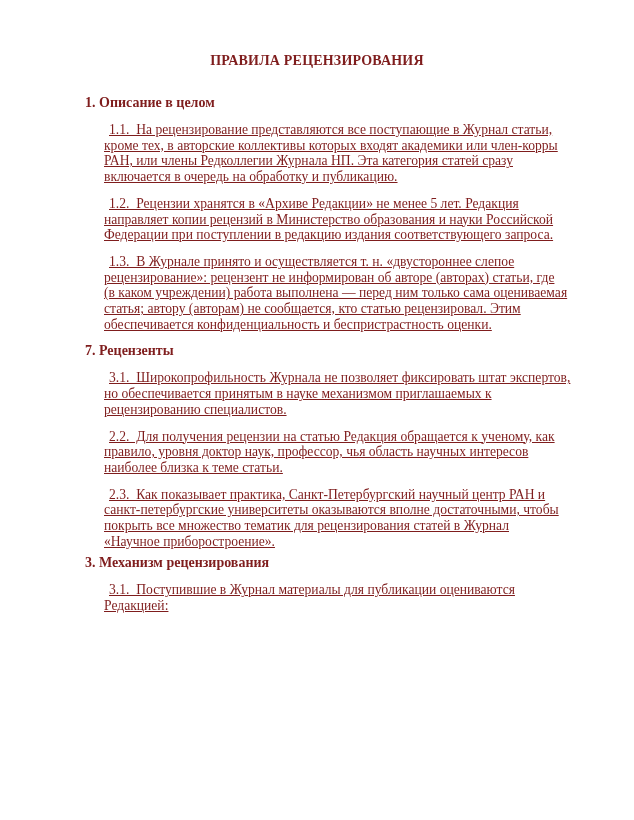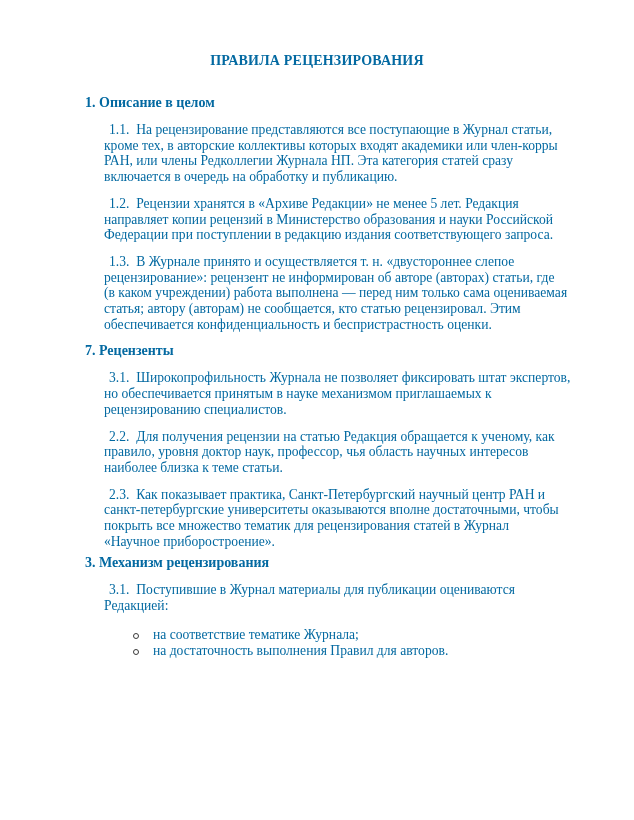--- a/index.html
+++ b/index.html
@@ -5,21 +5,21 @@
   html, body {
     margin: 0;
     padding: 0;
     background: #ffffff;
   }
   .page {
     position: relative;
     width: 634px;
     height: 820px;
     background: #ffffff;
-    color: #0369a1;
+    color: #7f1d1d;
     font-family: "Liberation Serif", "DejaVu Serif", serif;
     font-size: 13.6px;
     line-height: 15.7px;
     padding-top: 53px;
     box-sizing: border-box;
     overflow: hidden;
   }
   .doc-title {
     text-align: center;
     font-weight: bold;
@@ -34,20 +34,21 @@
     line-height: 16px;
     margin: 0 0 11px 85px;
   }
   .heading.tight {
     margin-top: -5px;
   }
   .para {
     margin: 8px 30px 11px 104px;
     text-indent: 5px;
     white-space: pre-wrap;
+    text-decoration: underline;
   }
   .bullet-list {
     margin: 13px 0;
   }
   .bullet {
     display: flex;
     align-items: flex-start;
     margin-left: 133px;
   }
   .bullet-marker {
@@ -100,26 +101,16 @@
 санкт-петербургские университеты оказываются вполне достаточными, чтобы
 покрыть все множество тематик для рецензирования статей в Журнал
 «Научное приборостроение».</p>
   </div>
 
   <div class="section">
     <div class="heading tight">3. Механизм рецензирования</div>
     <p class="para">3.1.  Поступившие в Журнал материалы для публикации оцениваются
 Редакцией:</p>
 
-    <div class="bullet-list">
-      <div class="bullet">
-        <span class="bullet-marker"></span>
-        <span>на соответствие тематике Журнала;</span>
-      </div>
-      <div class="bullet">
-        <span class="bullet-marker"></span>
-        <span>на достаточность выполнения Правил для авторов.</span>
-      </div>
-    </div>
 
   </div>
 
 </div>
 
 </body></html>

